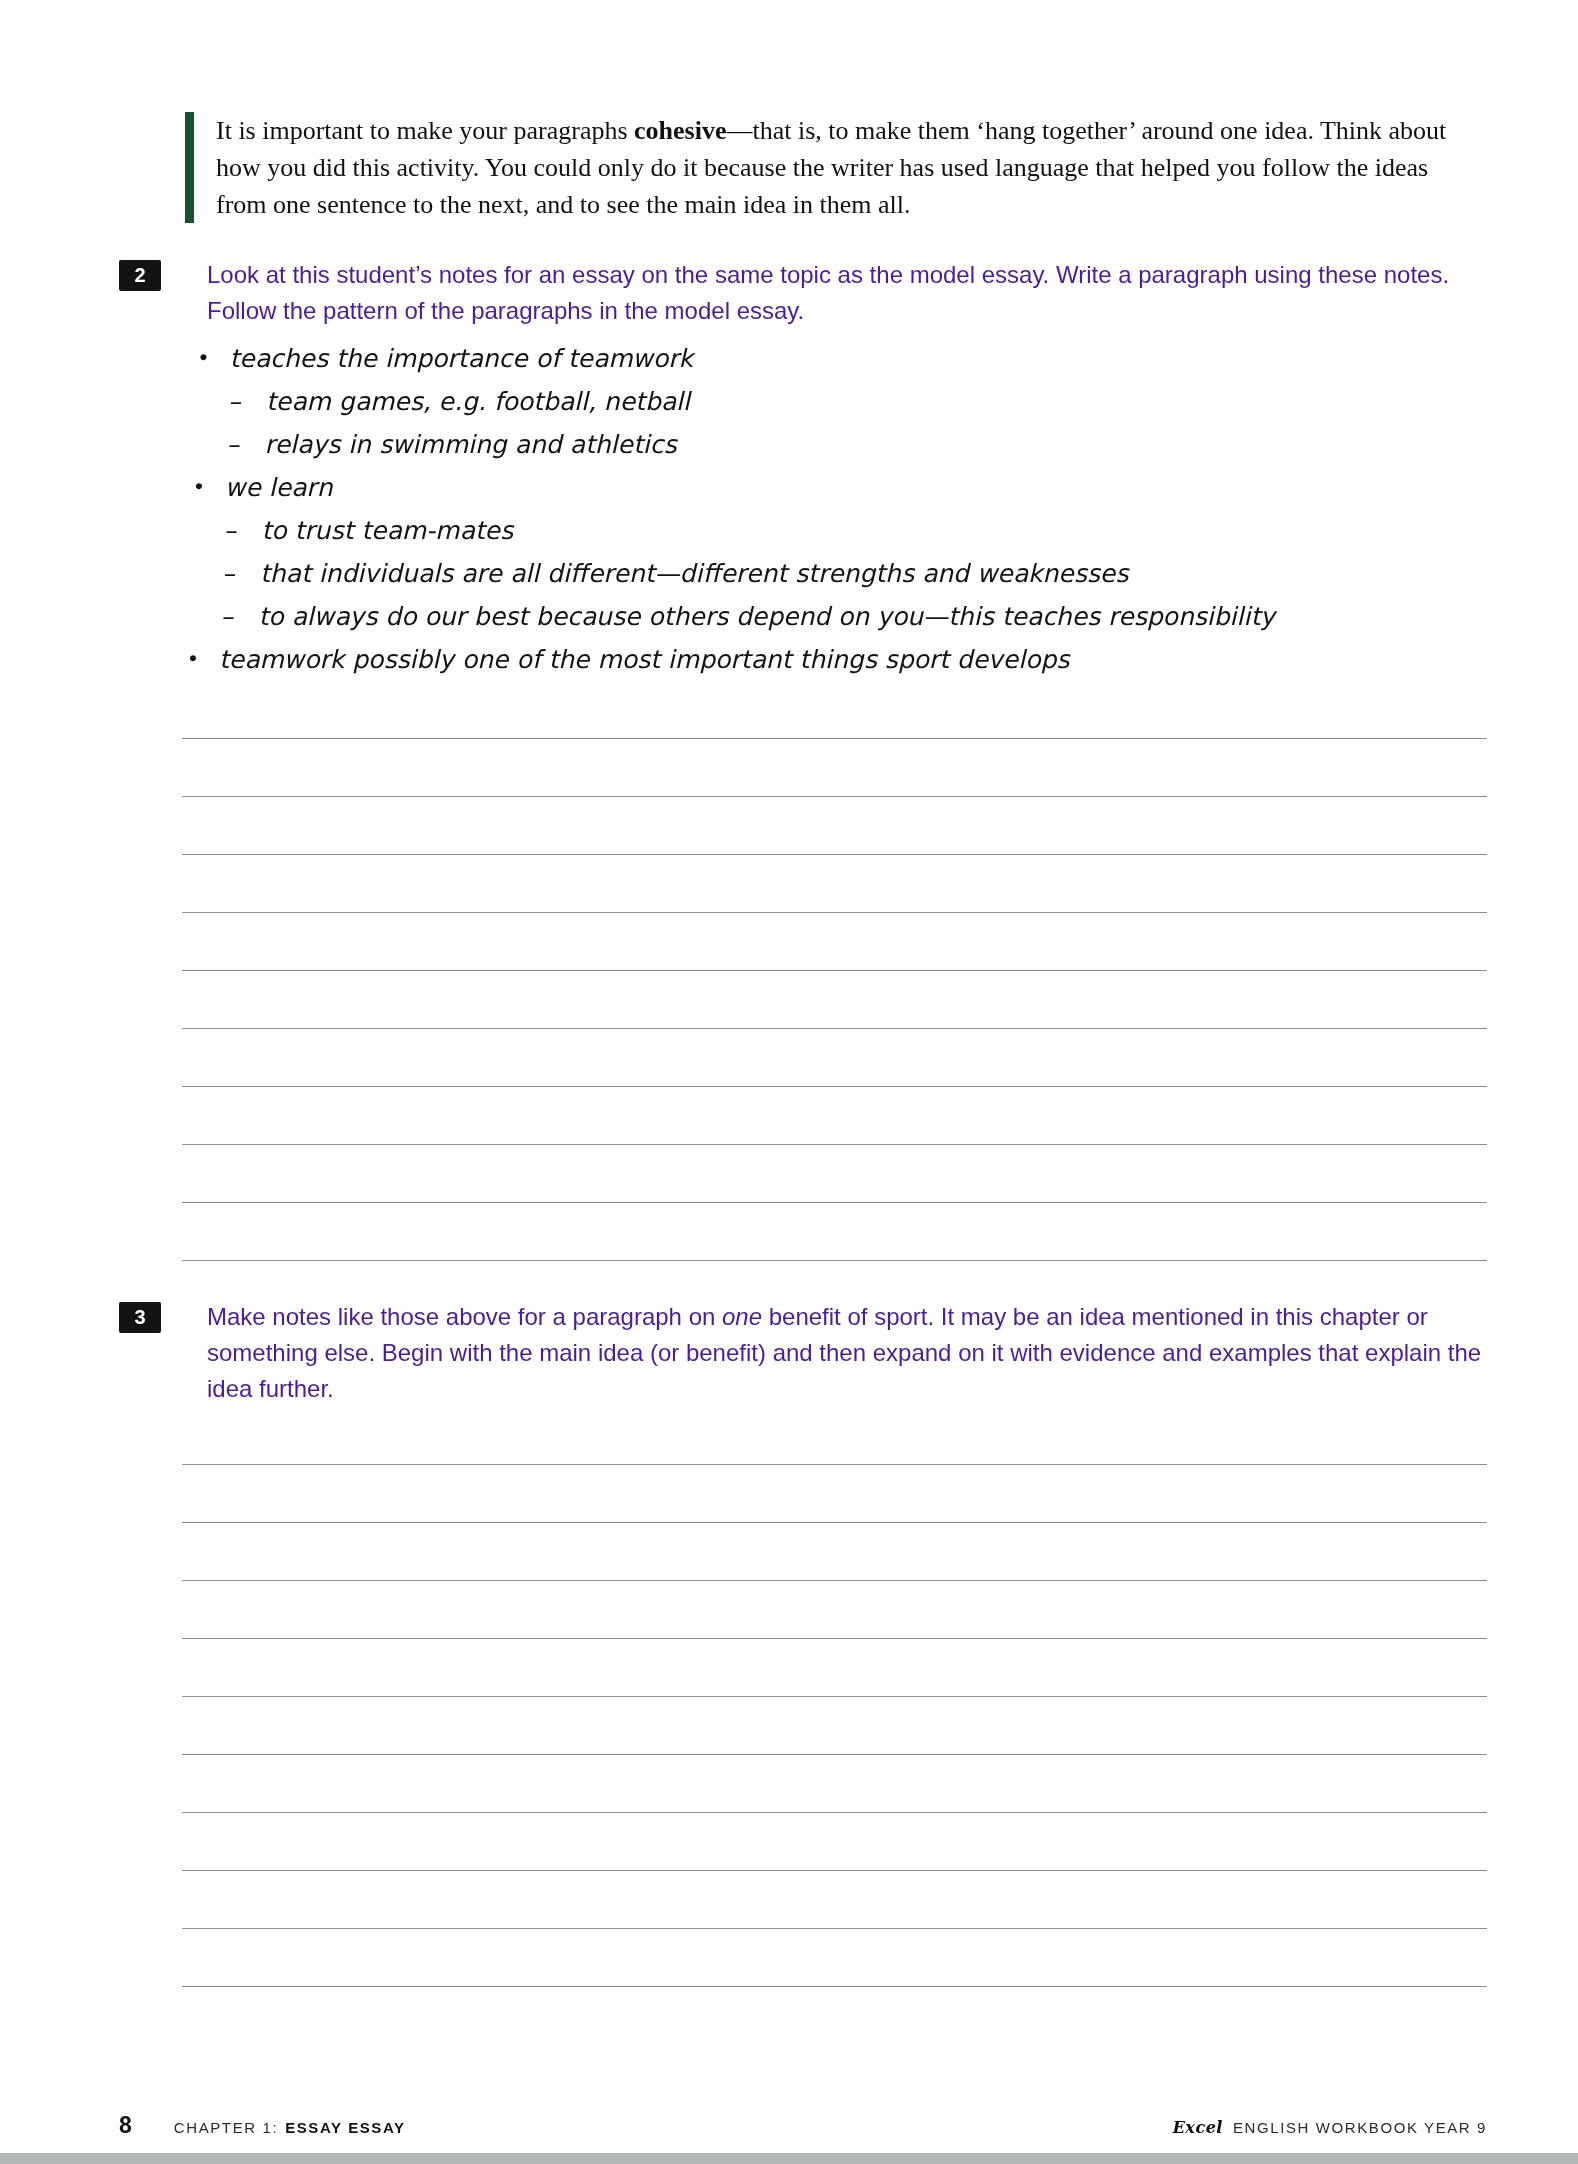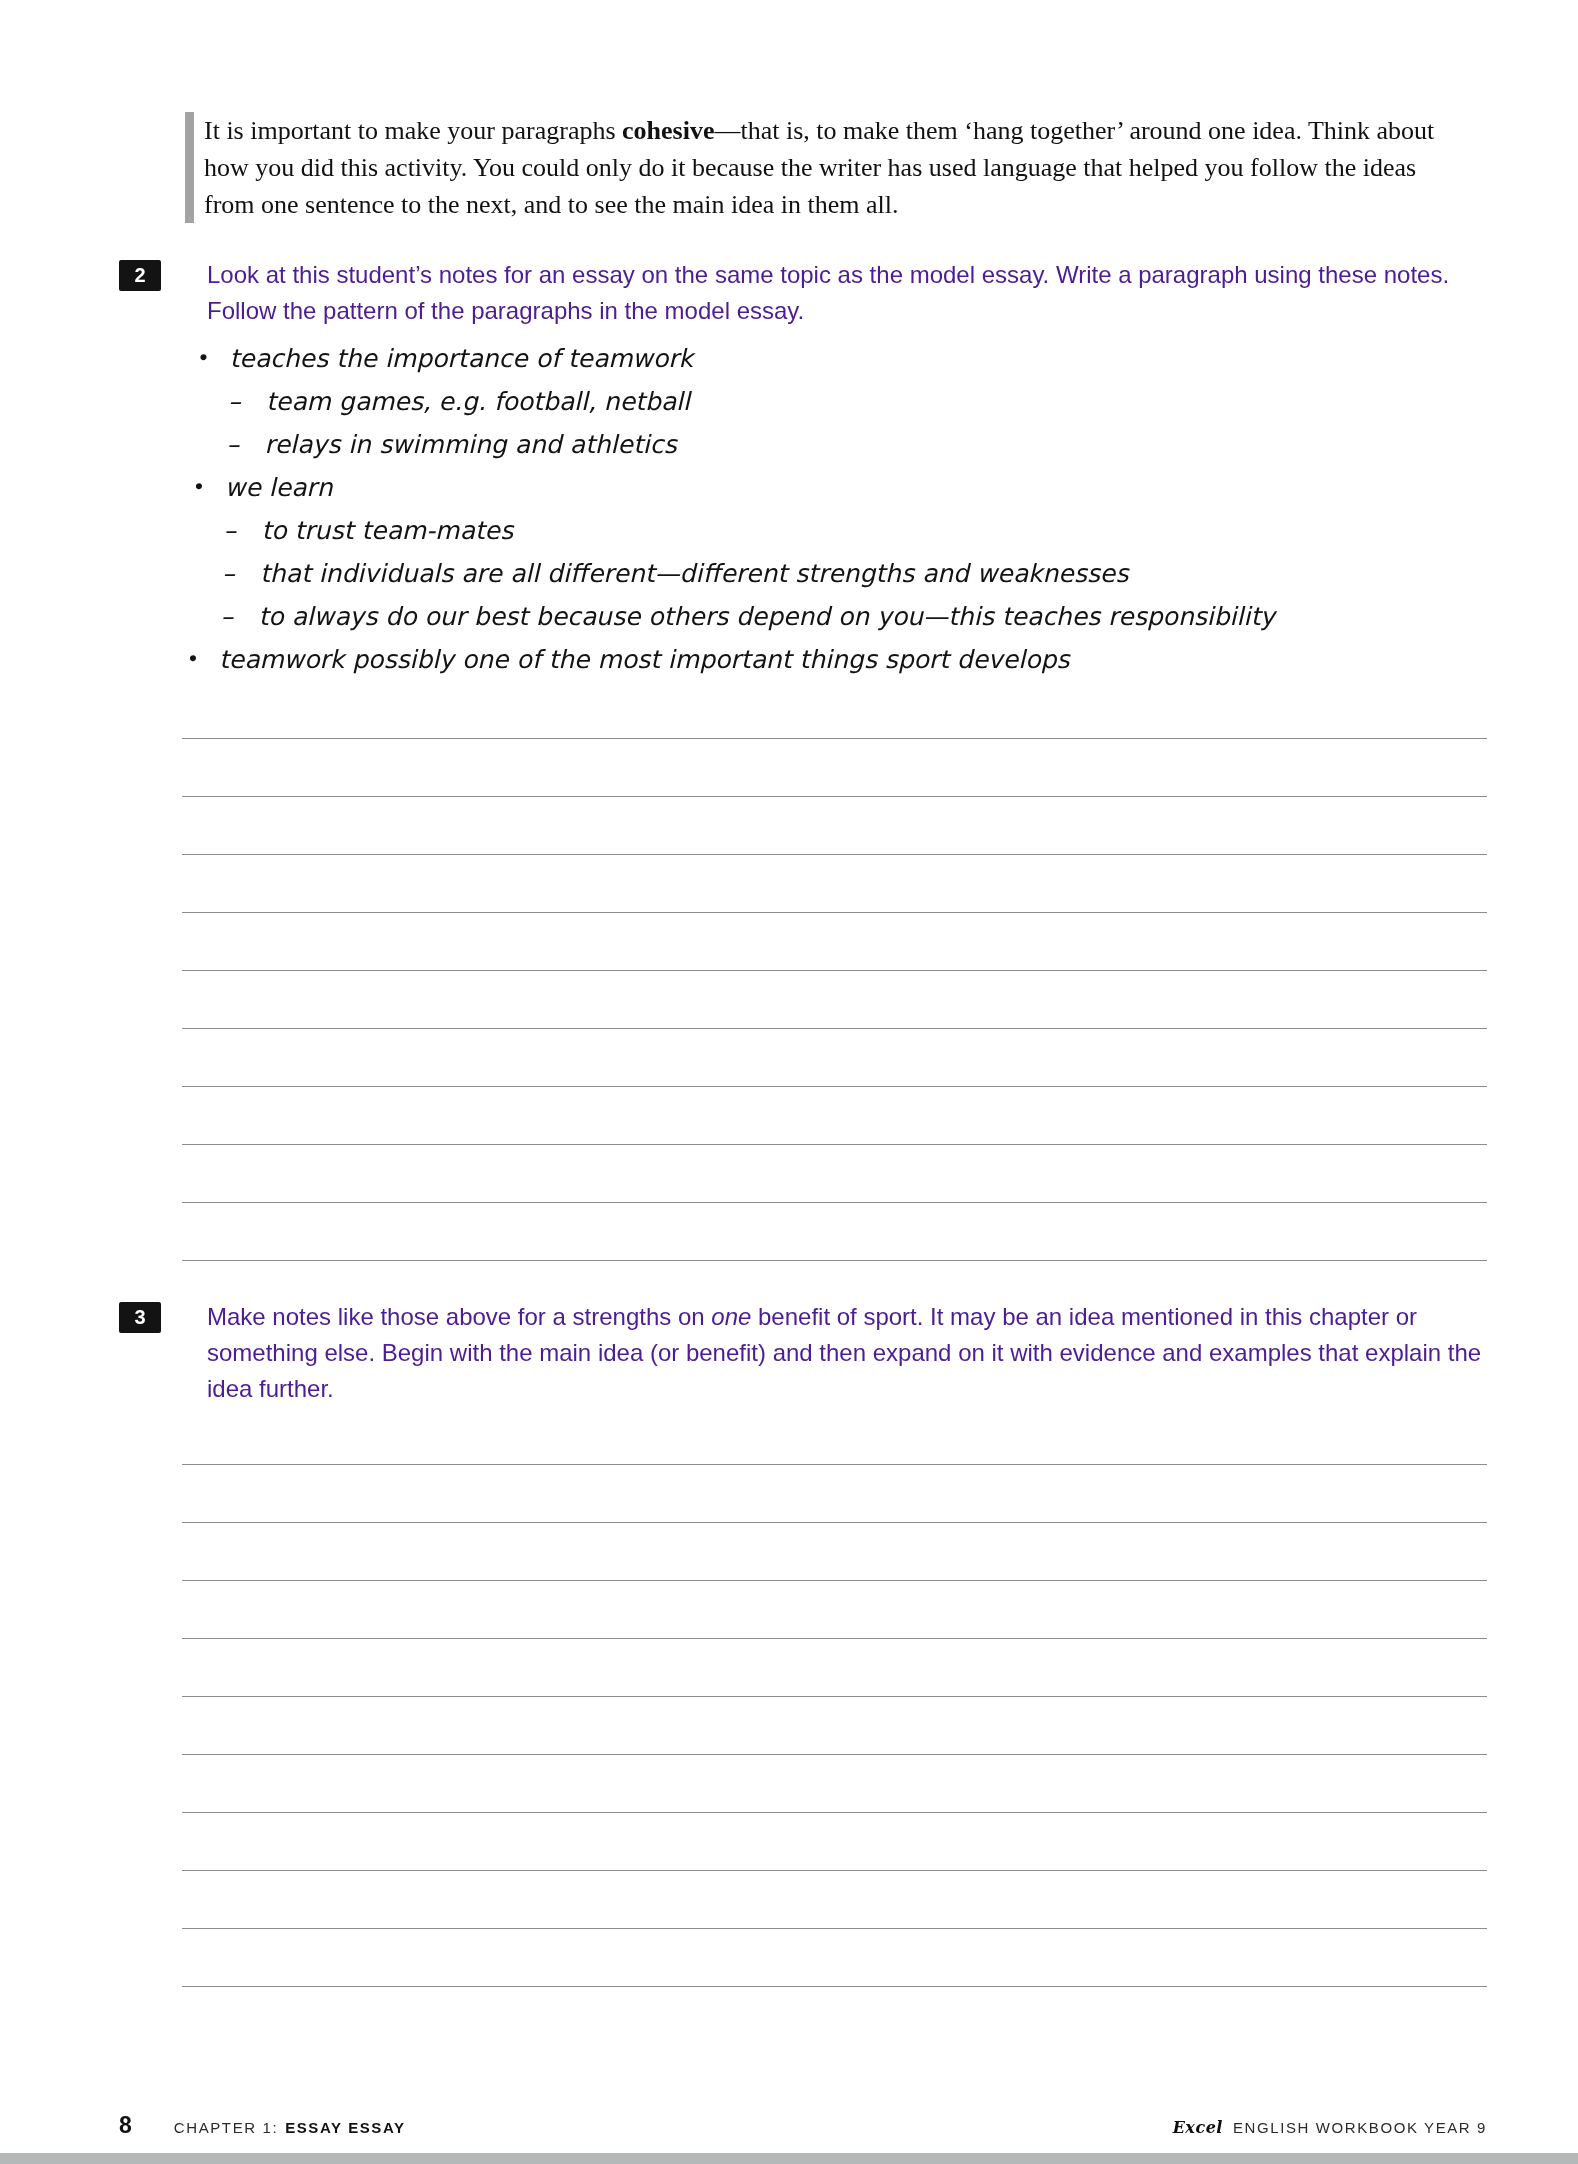--- a/index.html
+++ b/index.html
@@ -11,22 +11,22 @@
     color:#141414;
     font-family:"Liberation Sans","DejaVu Sans",sans-serif;
     overflow:hidden;
   }
   .content{padding-top:112px;}
 
   
   .callout{
     margin-left:185px;
     width:1252px;
-    border-left:9px solid #a3a3a3;
-    padding-left:10px;
+    border-left:9px solid #14532d;
+    padding-left:22px;
     font-family:"Liberation Serif","DejaVu Serif",serif;
     font-size:26px;
     line-height:37px;
     color:#111;
   }
   .callout b{font-weight:bold;}
 
   
   .q-block{
     position:relative;
@@ -189,21 +189,21 @@
         <div class="rule"></div>
         <div class="rule"></div>
         <div class="rule"></div>
         <div class="rule"></div>
         <div class="rule"></div>
       </div>
 
     <div class="q-block q3">
       <div class="badge">3</div>
       <div class="q-prompt">
-        <span>Make notes like those above for a strengths on </span><i>one</i><span> benefit of sport. It may be an idea mentioned in this chapter or something else. Begin with the main idea (or benefit) and then expand on it with evidence and examples that explain the idea further.</span>
+        <span>Make notes like those above for a paragraph on </span><i>one</i><span> benefit of sport. It may be an idea mentioned in this chapter or something else. Begin with the main idea (or benefit) and then expand on it with evidence and examples that explain the idea further.</span>
       </div>
     </div>
 
     <div class="lines">
         <div class="rule"></div>
         <div class="rule"></div>
         <div class="rule"></div>
         <div class="rule"></div>
         <div class="rule"></div>
         <div class="rule"></div>

